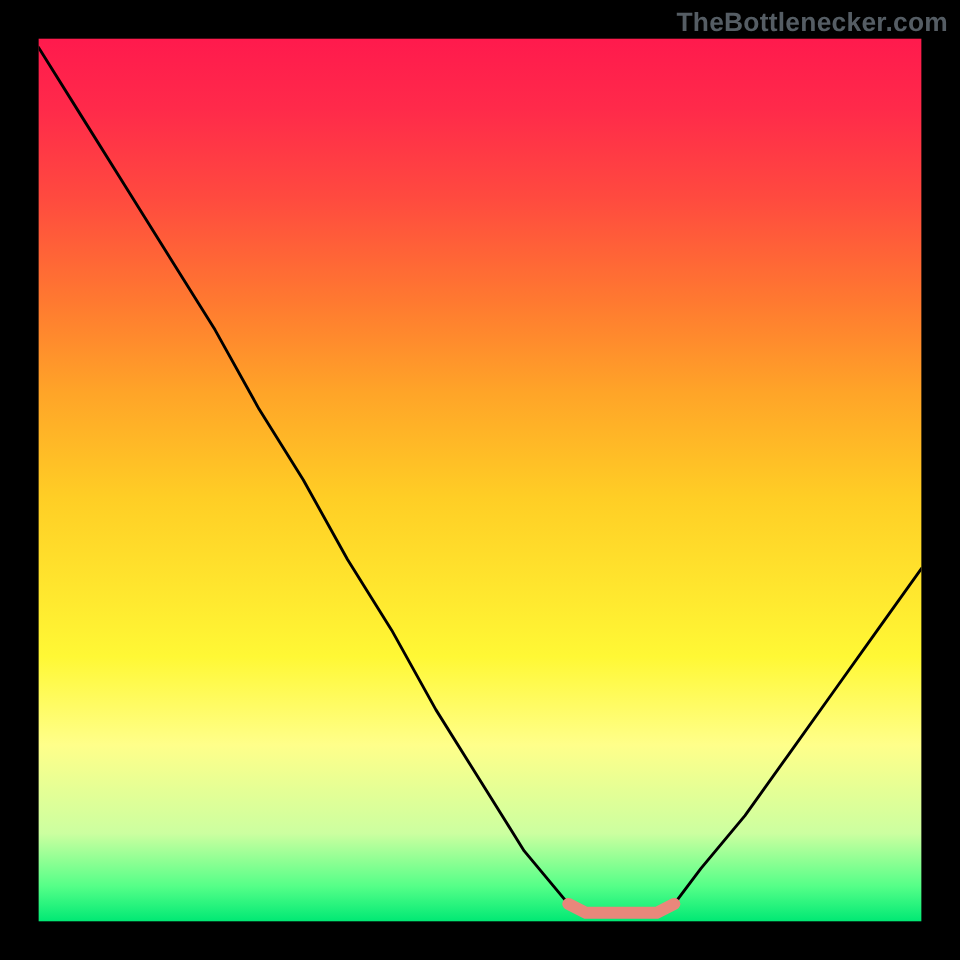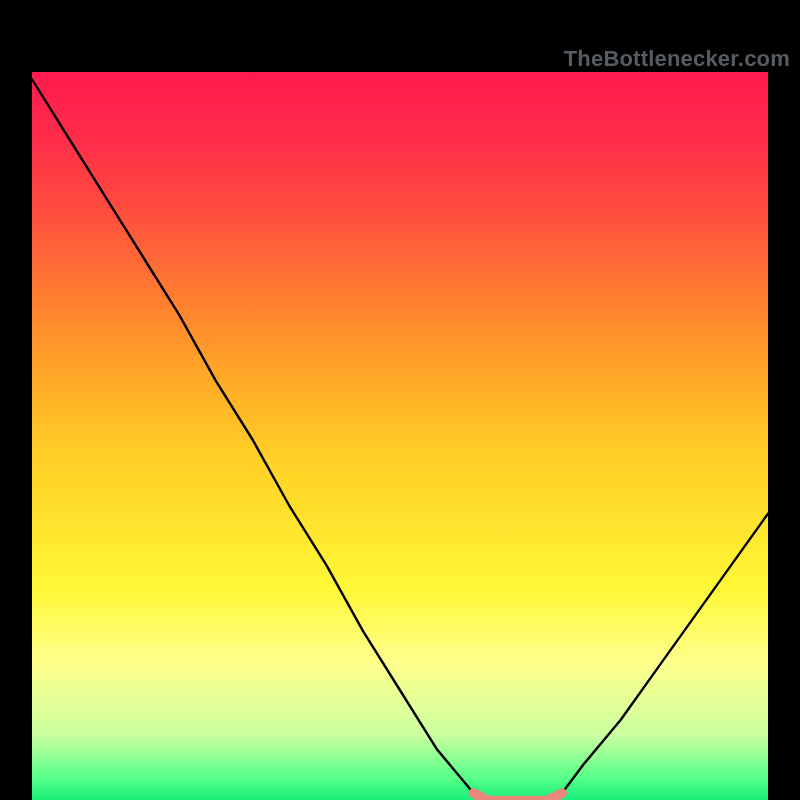--- a/index.html
+++ b/index.html
@@ -10,21 +10,20 @@
     background: #000;
     font-family: Arial, Helvetica, sans-serif;
   }
   .frame {
     position: absolute;
     left: 0;
     top: 0;
     width: 800px;
     height: 704px;
     background: #000;
-    margin-top: 40px;
   }
   .plot-area {
     position: absolute;
     left: 32px;
     top: 32px;
     width: 736px;
     height: 736px;
     overflow: hidden;
   }
   .gradient {

